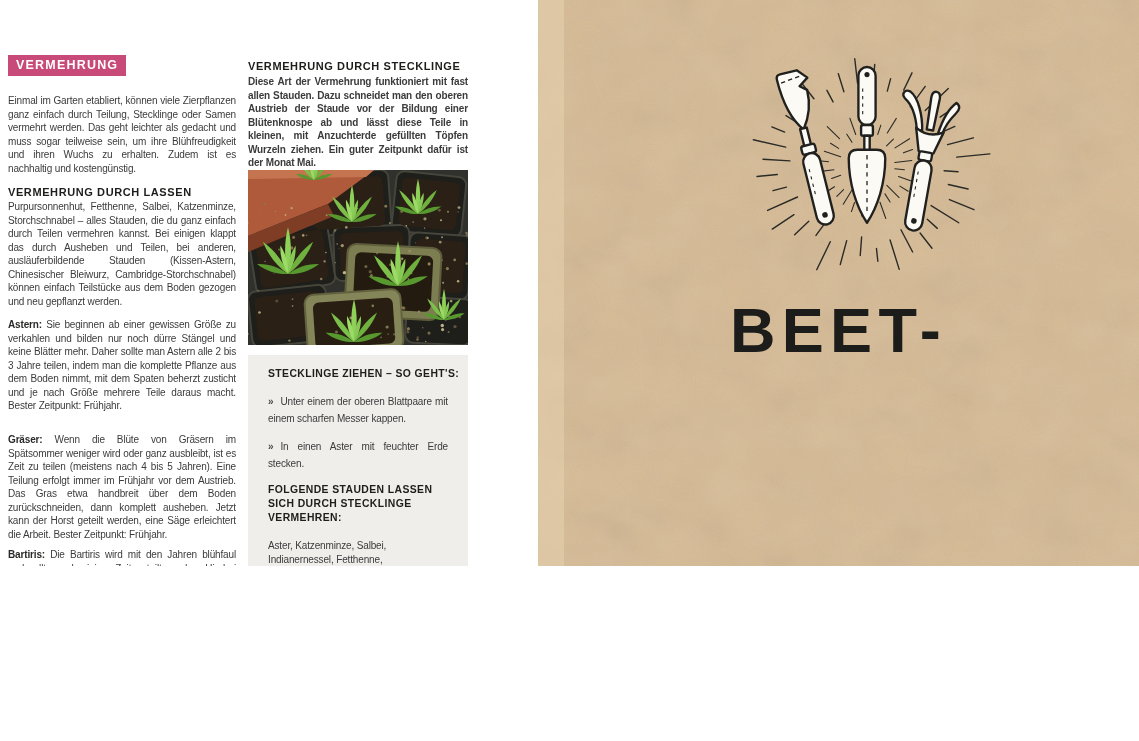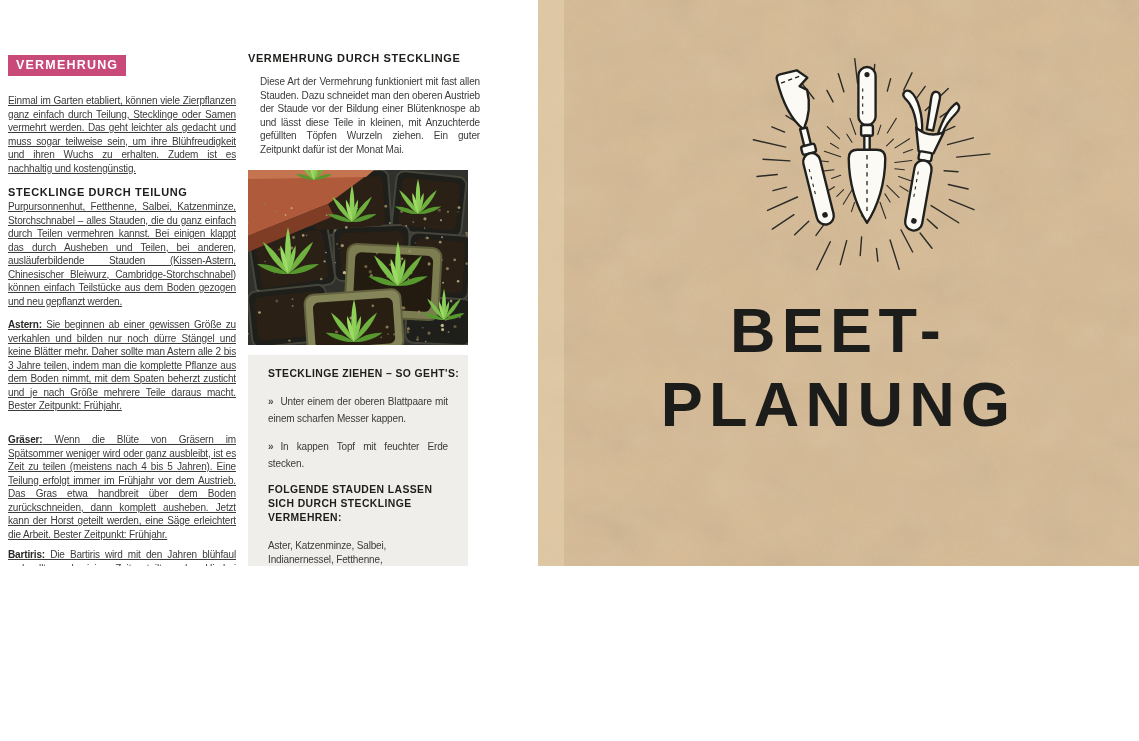--- a/index.html
+++ b/index.html
@@ -7,21 +7,21 @@
   .spread { position:relative; width:1139px; height:566px; background:#ffffff; overflow:hidden; }
 
   
   .block { position:absolute; }
   .tag { display:inline-block; background:#c74a78; color:#ffffff; font-size:12.5px;
          font-weight:bold; letter-spacing:1.2px; padding:3px 8px 4px 8px; }
   h3.sec { font-size:11px; font-weight:bold; color:#1d1d1b; letter-spacing:0.6px; white-space:nowrap; }
   p.body { font-size:10px; line-height:13.5px; color:#3b3b3b; text-align:justify;
            letter-spacing:-0.15px; }
   p.body .lead { font-weight:bold; color:#2a2a28; }
-  .col1 { width:228px;text-decoration:underline; }
+  .col1 { width:228px; }
   .col2w { width:220px; }
 
   .photo { position:absolute; left:248px; top:170px; width:220px; height:175px; overflow:hidden; }
   .photo svg { display:block; }
 
   .infobox { position:absolute; left:248px; top:355px; width:220px; height:337px;
              background:#efeeeb; padding:13px 20px; overflow:hidden; }
   .infobox h3.sec { font-size:10.4px; letter-spacing:0.4px; margin-bottom:14px; }
   .infobox h3.sub { margin-top:4px; white-space:normal; line-height:14px; }
   .infobox p.bullet { font-size:10px; line-height:17px; color:#3b3b3b; text-align:justify;
@@ -49,33 +49,33 @@
 <div class="spread">
 
   <div>
 
     <div class="block" style="left:8px; top:55px;">
       <span class="tag">VERMEHRUNG</span>
     </div>
 
     <p class="body block col1" style="left:8px; top:94px;">Einmal im Garten etabliert, können viele Zierpflanzen ganz einfach durch Teilung, Stecklinge oder Samen vermehrt werden. Das geht leichter als gedacht und muss sogar teilweise sein, um ihre Blühfreudigkeit und ihren Wuchs zu erhalten. Zudem ist es nachhaltig und kostengünstig.</p>
 
-    <h3 class="sec block" style="left:8px; top:186px;">STECKLINGE DURCH TEILUNG</h3>
+    <h3 class="sec block" style="left:8px; top:186px;">VERMEHRUNG DURCH LASSEN</h3>
 
     <p class="body block col1" style="left:8px; top:200px;">Purpursonnenhut, Fetthenne, Salbei, Katzenminze, Storchschnabel – alles Stauden, die du ganz einfach durch Teilen vermehren kannst. Bei einigen klappt das durch Ausheben und Teilen, bei anderen, ausläuferbildende Stauden (Kissen-Astern, Chinesischer Bleiwurz, Cambridge-Storchschnabel) können einfach Teilstücke aus dem Boden gezogen und neu gepflanzt werden.</p>
 
     <p class="body block col1" style="left:8px; top:318px;"><span class="lead">Astern:</span><span> Sie beginnen ab einer gewissen Größe zu verkahlen und bilden nur noch dürre Stängel und keine Blätter mehr. Daher sollte man Astern alle 2 bis 3 Jahre teilen, indem man die komplette Pflanze aus dem Boden nimmt, mit dem Spaten beherzt zusticht und je nach Größe mehrere Teile daraus macht. Bester Zeitpunkt: Frühjahr.</span></p>
 
     <p class="body block col1" style="left:8px; top:433px;"><span class="lead">Gräser:</span><span> Wenn die Blüte von Gräsern im Spätsommer weniger wird oder ganz ausbleibt, ist es Zeit zu teilen (meistens nach 4 bis 5 Jahren). Eine Teilung erfolgt immer im Frühjahr vor dem Austrieb. Das Gras etwa handbreit über dem Boden zurückschneiden, dann komplett ausheben. Jetzt kann der Horst geteilt werden, eine Säge erleichtert die Arbeit. Bester Zeitpunkt: Frühjahr.</span></p>
 
     <p class="body block col1" style="left:8px; top:548px;"><span class="lead">Bartiris:</span><span> Die Bartiris wird mit den Jahren blühfaul und sollte nach einiger Zeit geteilt werden. Hierbei werden die Rhizome ausgegraben und per Hand durch Auseinanderziehen geteilt. Jedes Teilstück sollte Blätter haben, die bis auf ein paar Zentimeter eingekürzt werden. Auch die Wurzeln solltest du bis auf 3 bis 4 Zentimeter kappen. So vorbereitet, kann das Rhizom wieder neu gepflanzt werden. Bester Zeitpunkt: Spätsommer.</span></p>
 
-    <h3 class="sec block" style="left:248px; top:52px;">VERMEHRUNG DURCH STECKLINGE</h3>
-
-    <p class="body block col2w" style="left:260px; top:75px;">Diese Art der Vermehrung funktioniert mit fast allen Stauden. Dazu schneidet man den oberen Austrieb der Staude vor der Bildung einer Blütenknospe ab und lässt diese Teile in kleinen, mit Anzuchterde gefüllten Töpfen Wurzeln ziehen. Ein guter Zeitpunkt dafür ist der Monat Mai.</p>
+    <h3 class="sec block" style="left:248px; top:60px;">VERMEHRUNG DURCH STECKLINGE</h3>
+
+    <p class="body block col2w" style="left:248px; top:75px;font-weight:bold;">Diese Art der Vermehrung funktioniert mit fast allen Stauden. Dazu schneidet man den oberen Austrieb der Staude vor der Bildung einer Blütenknospe ab und lässt diese Teile in kleinen, mit Anzuchterde gefüllten Töpfen Wurzeln ziehen. Ein guter Zeitpunkt dafür ist der Monat Mai.</p>
 
     <div class="photo">
       <svg width="220" height="175" viewBox="0 0 220 175" xmlns="http://www.w3.org/2000/svg">
         <defs>
           <path id="lf" d="M0 0 C 3 -10 3.5 -22 0 -34 C -3.5 -22 -3 -10 0 0 Z"></path>
           <g id="sdl">
             <use href="#lf" fill="#57982f" transform="rotate(-72) scale(1 .8)"></use>
             <use href="#lf" fill="#7cbf4a" transform="rotate(-38)"></use>
             <use href="#lf" fill="#8ed058" transform="scale(1 1.15)"></use>
             <use href="#lf" fill="#6fb03e" transform="rotate(38)"></use>
@@ -237,21 +237,21 @@
           <use href="#sdl" transform="translate(106,172) scale(1.1)"></use>
           <use href="#sdl" transform="translate(196,150) scale(0.8)"></use>
           <use href="#sdl" transform="translate(66,10) scale(0.7)"></use>
         </g>
       </svg>
     </div>
 
     <div class="infobox">
       <h3 class="sec">STECKLINGE ZIEHEN – SO GEHT'S:</h3>
       <p class="bullet"><span class="mk">»</span><span>Unter einem der oberen Blattpaare mit einem scharfen Messer kappen.</span></p>
-      <p class="bullet"><span class="mk">»</span><span>In kappen Topf mit feuchter Erde stecken.</span></p>
+      <p class="bullet"><span class="mk">»</span><span>In einen Aster mit feuchter Erde stecken.</span></p>
       <h3 class="sec sub">FOLGENDE STAUDEN LASSEN SICH DURCH STECKLINGE VERMEHREN:</h3>
       <p class="plants">Aster, Katzenminze, Salbei, Indianernessel, Fetthenne, Storchschnabel, Lavendel, Flammenblume</p>
     </div>
 
     <div class="footer">
       <span>14</span><span class="sep">|</span><span>GARTENWISSEN</span>
     </div>
   </div>
 
   <div class="page-right">
@@ -372,16 +372,16 @@
 
           <path d="M-13,-38 Q0,-30 13,-38 L7,-17 Q0,-13 -7,-17 Z"></path>
           <rect x="-6" y="-17" width="12" height="8" rx="2"></rect>
           <rect x="-8" y="-9" width="16" height="66" rx="8"></rect>
           <circle cx="0" cy="48" r="2.6" fill="#20201e" stroke="none"></circle>
           <path d="M-4,2 L-4,30" fill="none" stroke-dasharray="3 4" stroke-width="1"></path>
         </g>
       </svg>
     </div>
 
-    <h1 class="big-title"><span>BEET-</span><br><span>PLANUNG</span></h1>
+    <h1 class="big-title"><span>BEET-</span><br></h1>
   </div>
 
 </div>
 
 </body></html>

